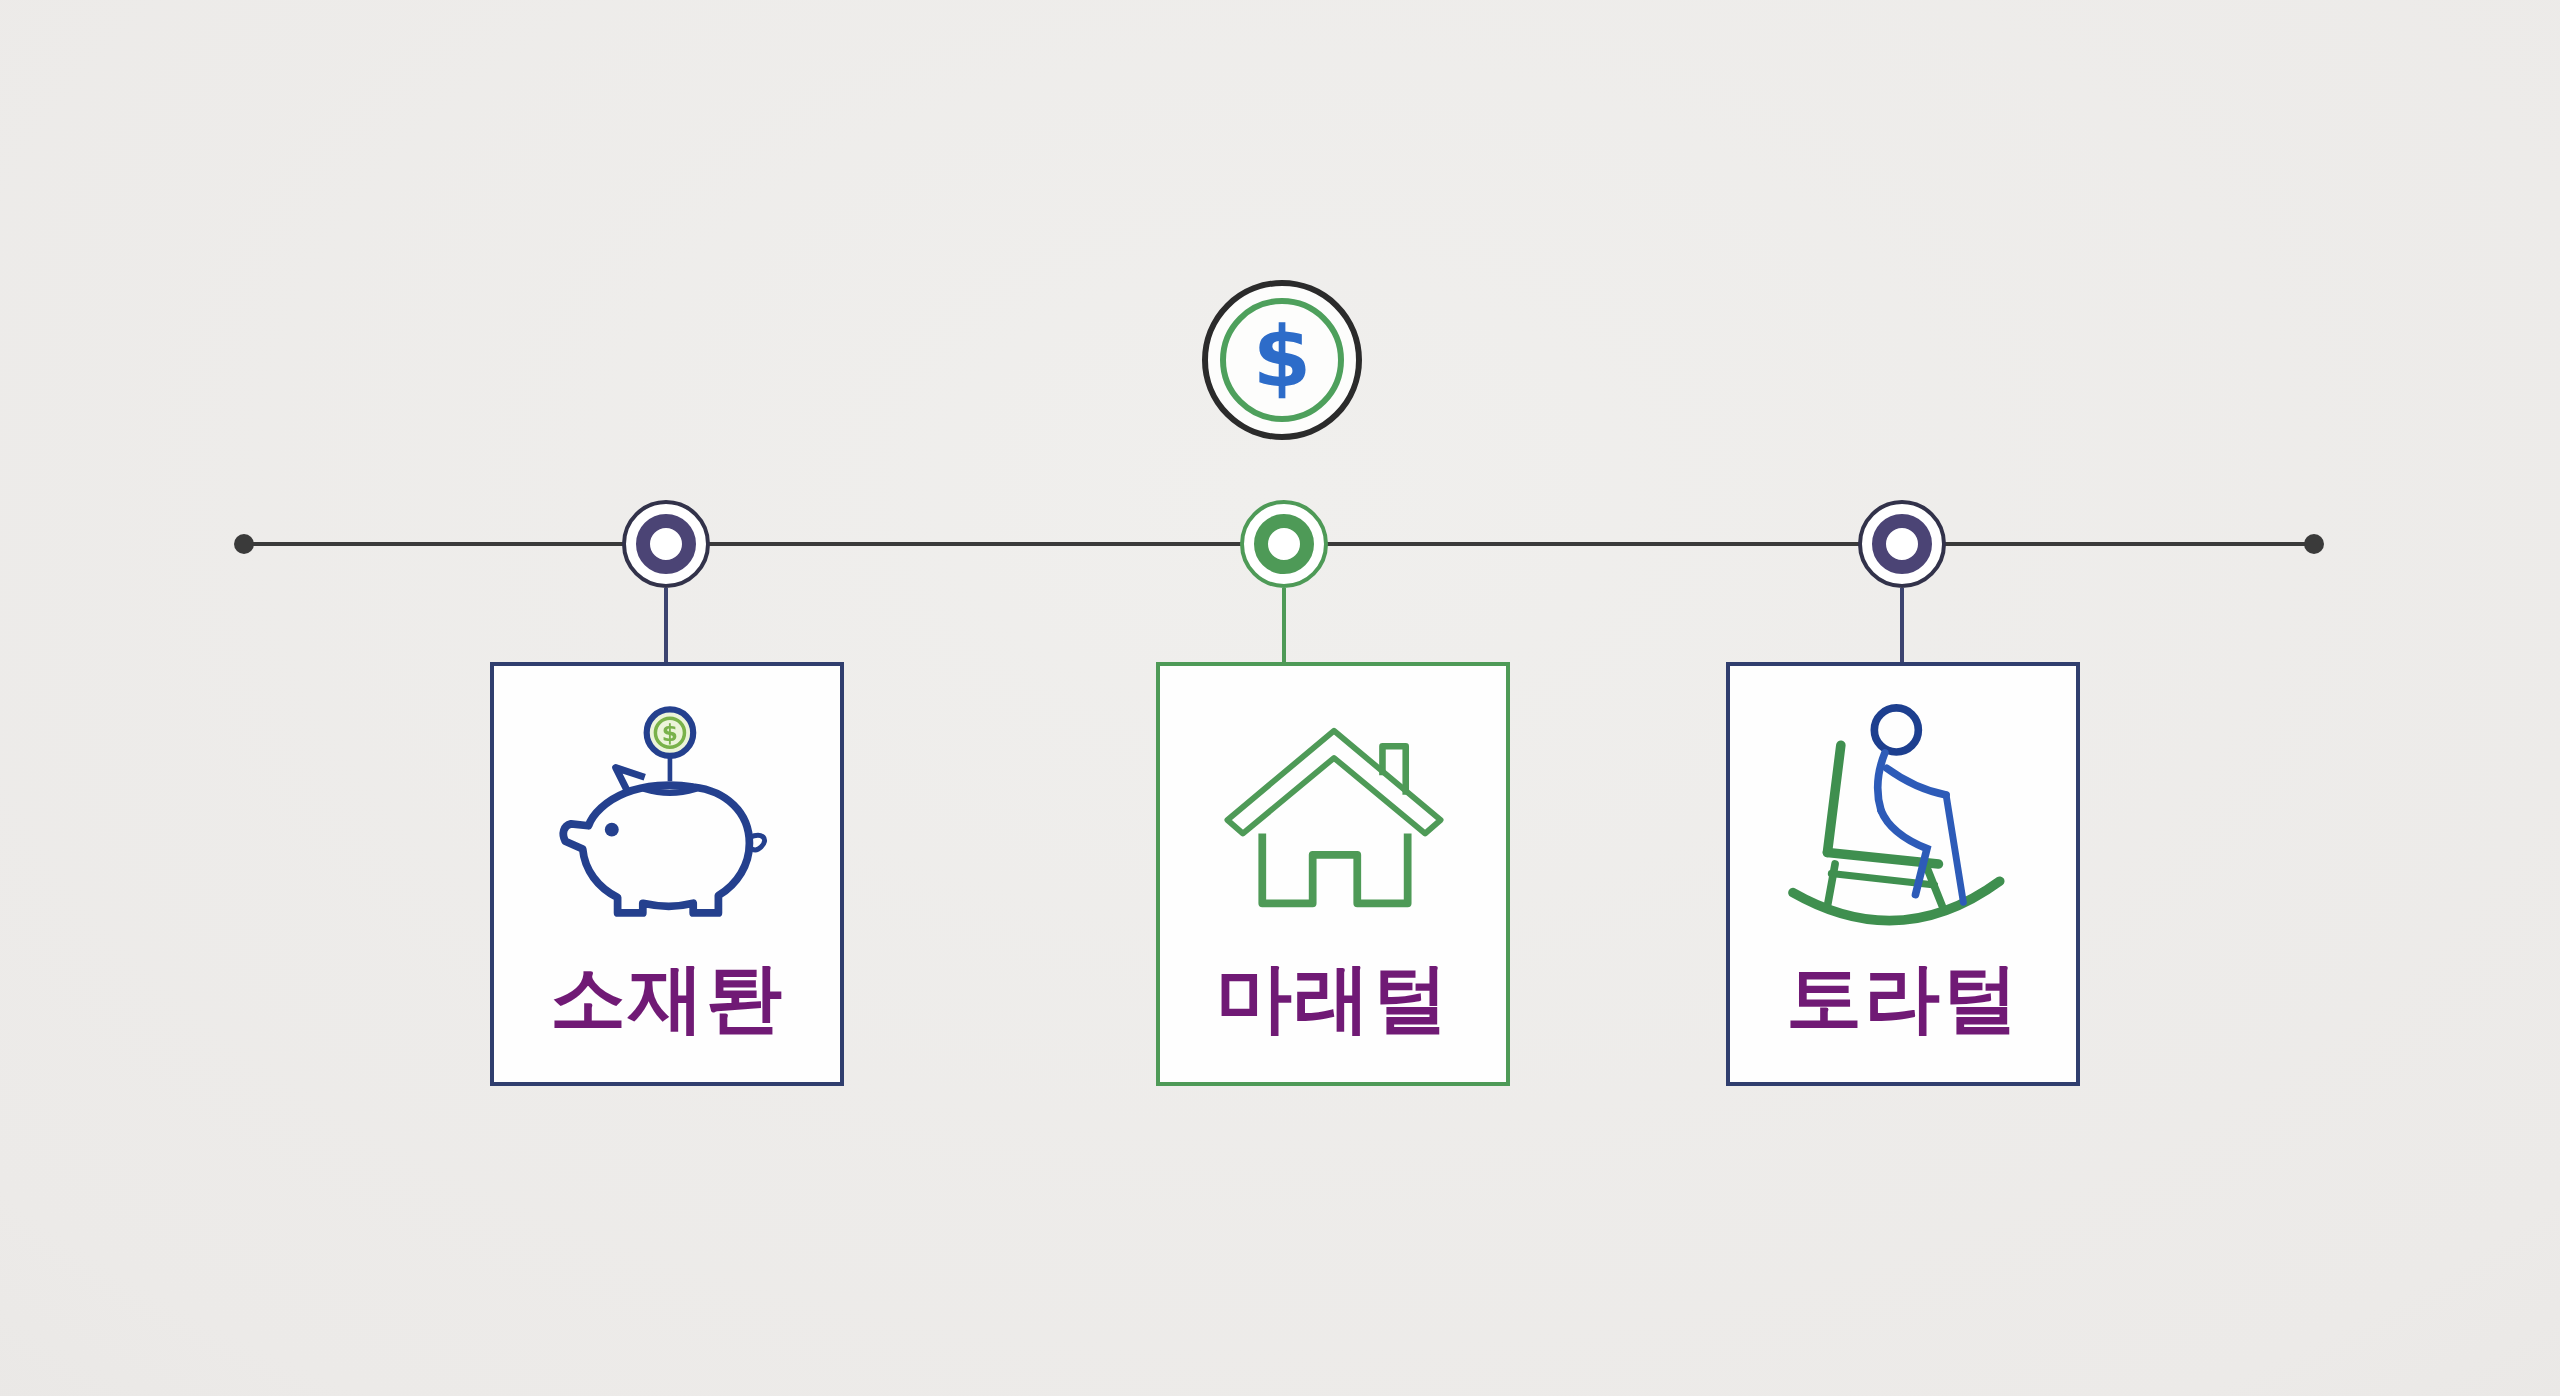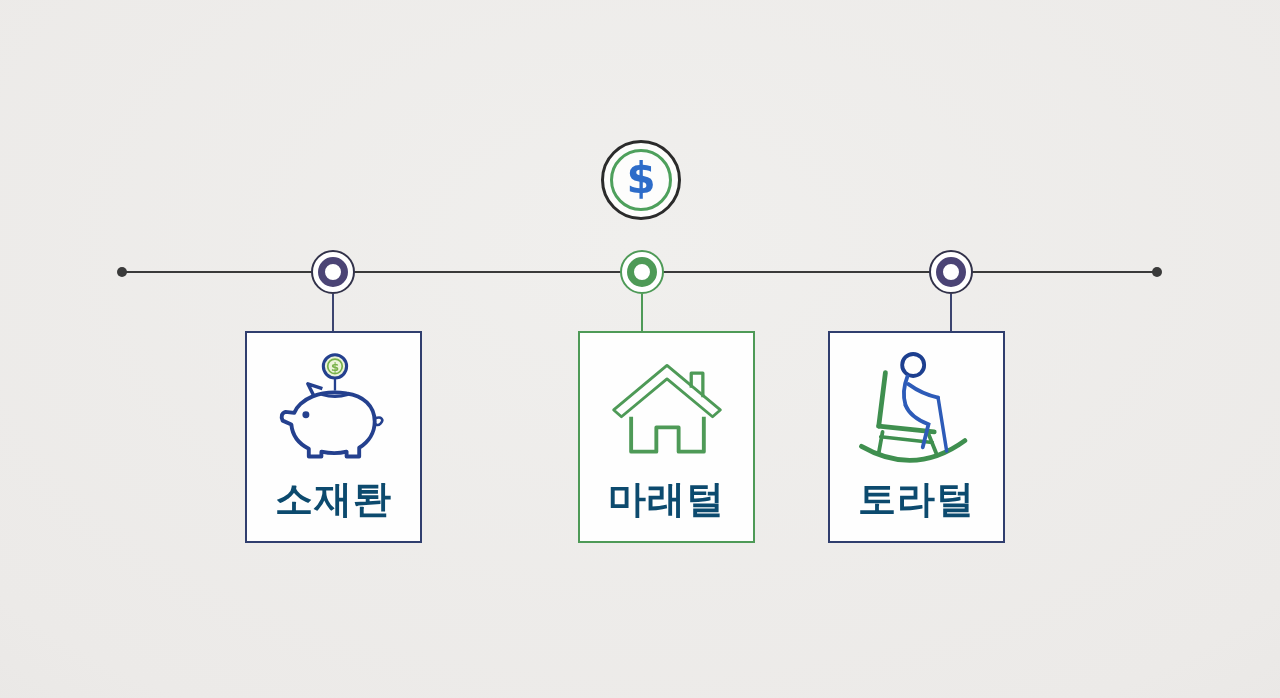--- a/index.html
+++ b/index.html
@@ -47,26 +47,26 @@
   .connector.c2{left:641px;background:#4e9a57;}
   .connector.c3{left:950px;background:#3c4470;}
 
   
   .card{
     position:absolute;top:331px;width:177px;height:212px;background:#fefefe;
     box-sizing:border-box;display:flex;flex-direction:column;align-items:center;
   }
   .card.navy{border:2px solid #303e6e;}
   .card.green{border:2px solid #4e9a57;}
-  .card.k1{left:245px;} .card.k2{left:554px;margin-left:24px;} .card.k3{left:828px;}
+  .card.k1{left:245px;} .card.k2{left:554px;margin-left:24px;} .card.k3{left:863px;}
 
   .icon-wrap{height:124px;margin-top:14px;display:flex;align-items:center;justify-content:center;}
   .card-label{
     flex:1;display:flex;align-items:center;justify-content:center;
-    font-size:38px;font-weight:bold;color:#0c4a6e;letter-spacing:1px;padding-bottom:14px;
+    font-size:38px;font-weight:bold;color:#701a75;letter-spacing:1px;padding-bottom:14px;
   }
   svg{display:block;}
 </style>
 </head>
 <body>
 
 <div class="stage">
 
   <div class="badge">
     <div class="badge-inner">

